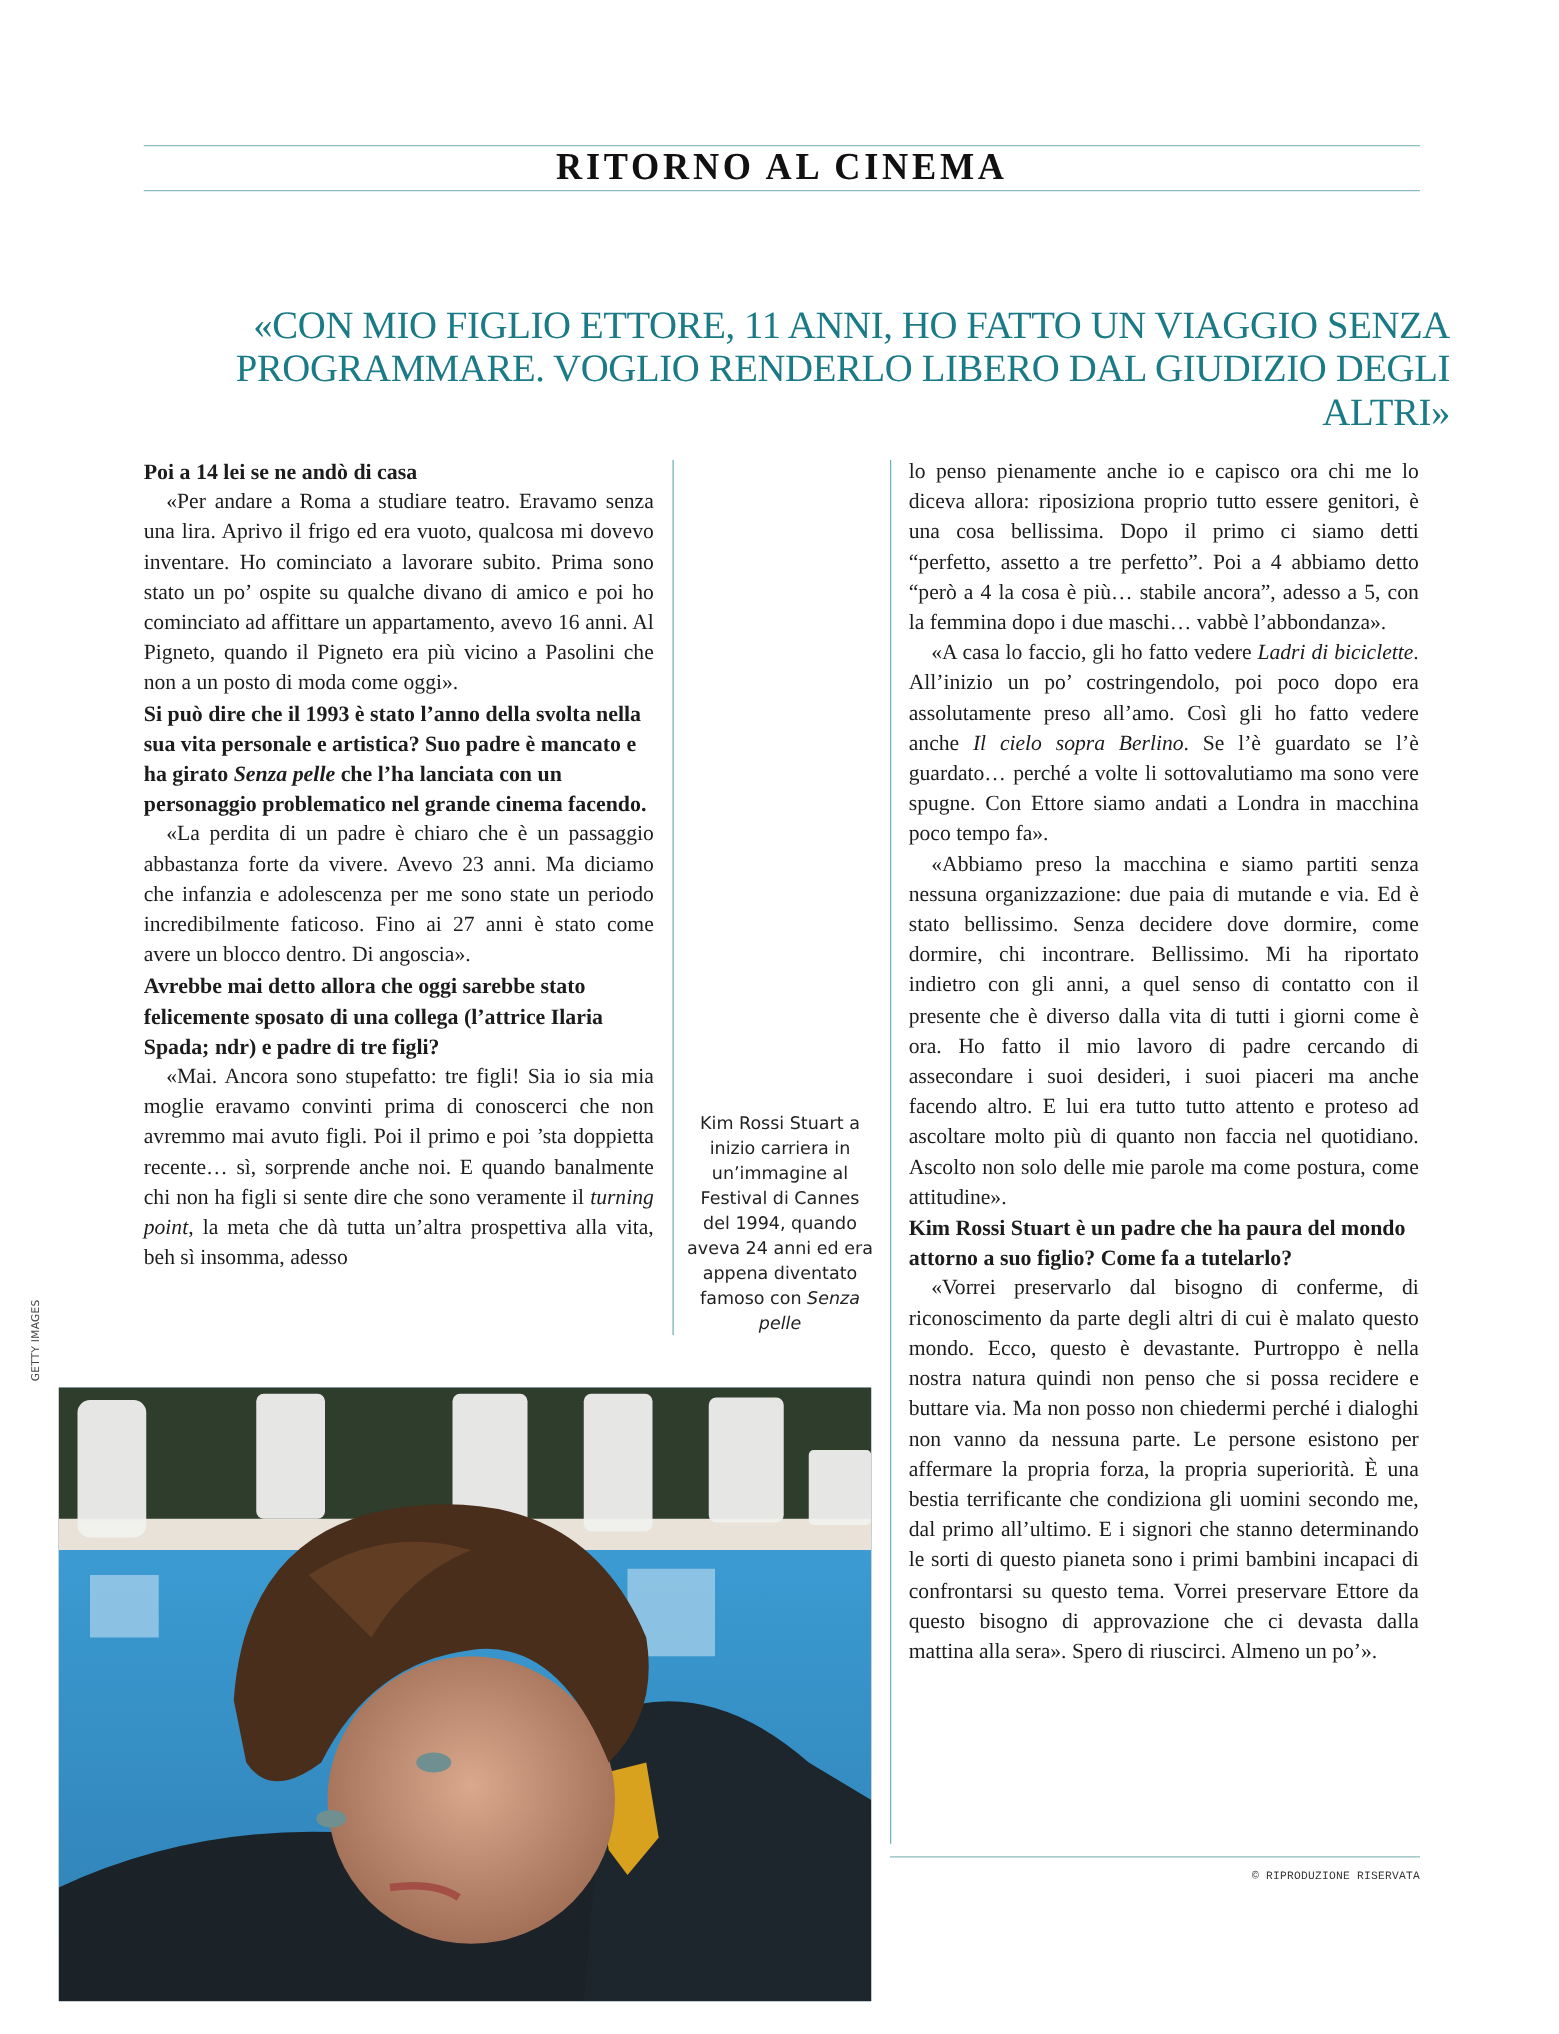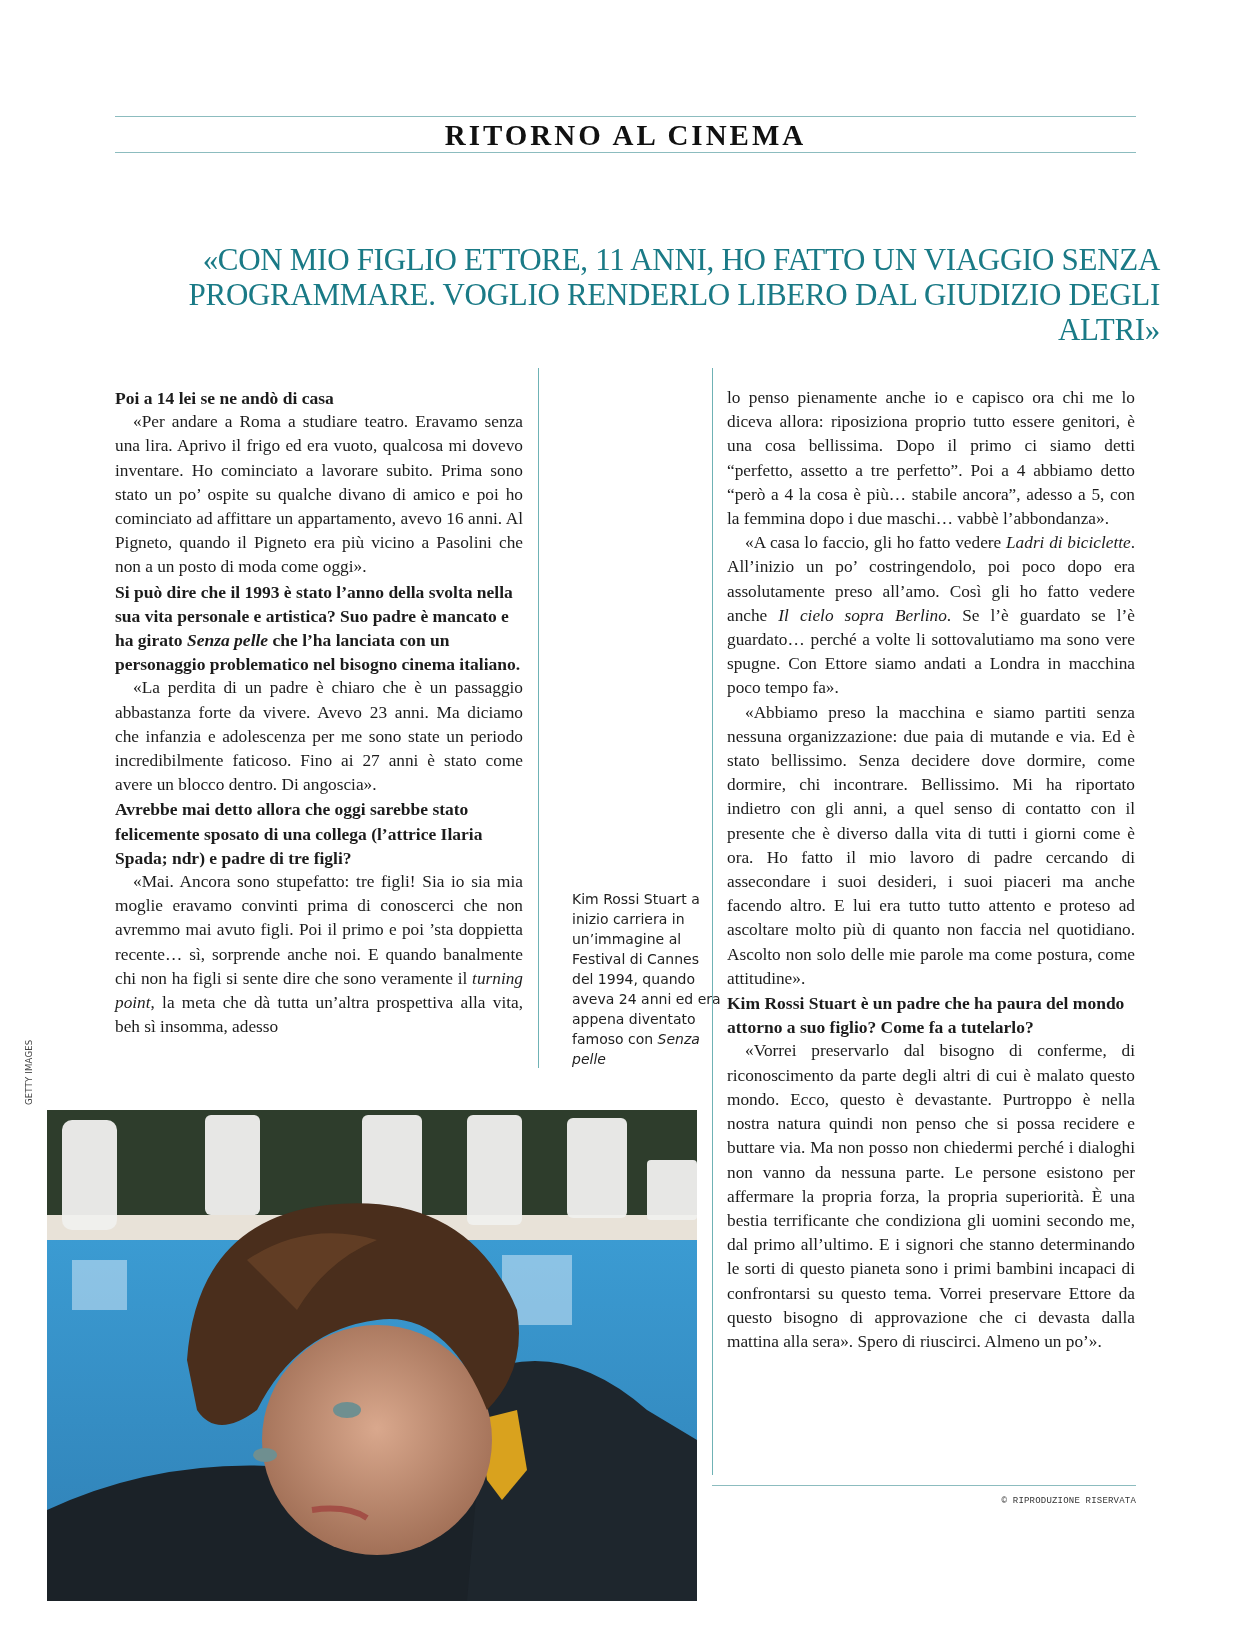--- a/index.html
+++ b/index.html
@@ -13,34 +13,34 @@
   .section-title { position: absolute; top: 117px; left: 115px; width: 1021px; text-align: center;
     font-family: "Liberation Serif", serif; font-weight: bold; font-size: 29px; letter-spacing: 3px;
     color: #111; line-height: 34px; transform: scaleY(1.05); }
 
   .pull-quote { position: absolute; top: 242px; left: 90px; width: 1070px; text-align: right;
     font-family: "Liberation Serif", serif; font-size: 31px; line-height: 35px; color: #1a7a86;
     letter-spacing: -0.3px; }
   .pull-quote span { display: block; }
 
   .col { position: absolute; font-family: "Liberation Serif", serif; font-size: 17.3px; line-height: 24.2px;
-    text-align: justify; color: #1c1c1c; margin-top: 21px; }
+    text-align: justify; color: #1c1c1c; }
   #col-left { left: 115px; top: 365px; width: 408px; }
   #col-right { left: 727px; top: 365px; width: 408px; }
   .col p { margin: 0; }
   .col .q { font-weight: bold; text-align: left; font-size: 17.5px; }
   .col .a { text-indent: 18px; }
   .col em { font-style: italic; }
 
   .vline { position: absolute; width: 1px; background: #6fb2b5; }
   #vline-left { left: 538px; top: 368px; height: 700px; }
   #vline-right { left: 712px; top: 368px; height: 1107px; }
 
-  .caption { position: absolute; left: 548px; top: 889px; width: 152px; text-align: left;
-    font-family: "DejaVu Sans", sans-serif; font-size: 14px; line-height: 20px; color: #222; margin-left: 24px; }
+  .caption { position: absolute; left: 548px; top: 889px; width: 152px; text-align: center;
+    font-family: "DejaVu Sans", sans-serif; font-size: 14px; line-height: 20px; color: #222; }
   .caption em { font-style: italic; }
 
   .photo-credit { position: absolute; left: 24px; top: 1105px; width: 80px; height: 12px;
     transform: rotate(-90deg); transform-origin: left top;
     font-family: "DejaVu Sans", sans-serif; font-size: 8.5px; color: #444; letter-spacing: 0.2px; white-space: nowrap; }
 
   .photo { position: absolute; left: 47px; top: 1110px; width: 650px; height: 491px; overflow: hidden; background: #2a4b66; }
   .photo svg { display: block; }
 
   #rule-footer { position: absolute; left: 712px; top: 1485px; width: 424px; height: 1px; background: #8cbcbf; }
@@ -55,21 +55,21 @@
 <div class="rule" id="rule-bottom"></div>
 
 <div class="pull-quote">
   <span>«CON MIO FIGLIO ETTORE, 11 ANNI, HO FATTO UN VIAGGIO SENZA</span>
   <span>PROGRAMMARE. VOGLIO RENDERLO LIBERO DAL GIUDIZIO DEGLI ALTRI»</span>
 </div>
 
 <div class="col" id="col-left">
   <p class="q">Poi a 14 lei se ne andò di casa</p>
   <p class="a">«Per andare a Roma a studiare teatro. Eravamo senza una lira. Aprivo il frigo ed era vuoto, qualcosa mi dovevo inventare. Ho cominciato a lavorare subito. Prima sono stato un po’ ospite su qualche divano di amico e poi ho cominciato ad affittare un appartamento, avevo 16 anni. Al Pigneto, quando il Pigneto era più vicino a Pasolini che non a un posto di moda come oggi».</p>
-  <p class="q"><span>Si può dire che il 1993 è stato l’anno della svolta nella sua vita personale e artistica? Suo padre è mancato e ha girato </span><em>Senza pelle</em><span> che l’ha lanciata con un personaggio problematico nel bisogno cinema italiano.</span></p>
+  <p class="q"><span>Si può dire che il 1993 è stato l’anno della svolta nella sua vita personale e artistica? Suo padre è mancato e ha girato </span><em>Senza pelle</em><span> che l’ha lanciata con un personaggio problematico nel grande cinema facendo.</span></p>
   <p class="a">«La perdita di un padre è chiaro che è un passaggio abbastanza forte da vivere. Avevo 23 anni. Ma diciamo che infanzia e adolescenza per me sono state un periodo incredibilmente faticoso. Fino ai 27 anni è stato come avere un blocco dentro. Di angoscia».</p>
   <p class="q">Avrebbe mai detto allora che oggi sarebbe stato felicemente sposato di una collega (l’attrice Ilaria Spada; ndr) e padre di tre figli?</p>
   <p class="a"><span>«Mai. Ancora sono stupefatto: tre figli! Sia io sia mia moglie eravamo convinti prima di conoscerci che non avremmo mai avuto figli. Poi il primo e poi ’sta doppietta recente… sì, sorprende anche noi. E quando banalmente chi non ha figli si sente dire che sono veramente il </span><em>turning point</em><span>, la meta che dà tutta un’altra prospettiva alla vita, beh sì insomma, adesso</span></p>
 </div>
 
 <div class="vline" id="vline-left"></div>
 
 <div class="caption"><span>Kim Rossi Stuart a inizio carriera in un’immagine al Festival di Cannes del 1994, quando aveva 24 anni ed era appena diventato famoso con </span><em>Senza pelle</em></div>
 
 <div class="vline" id="vline-right"></div>

